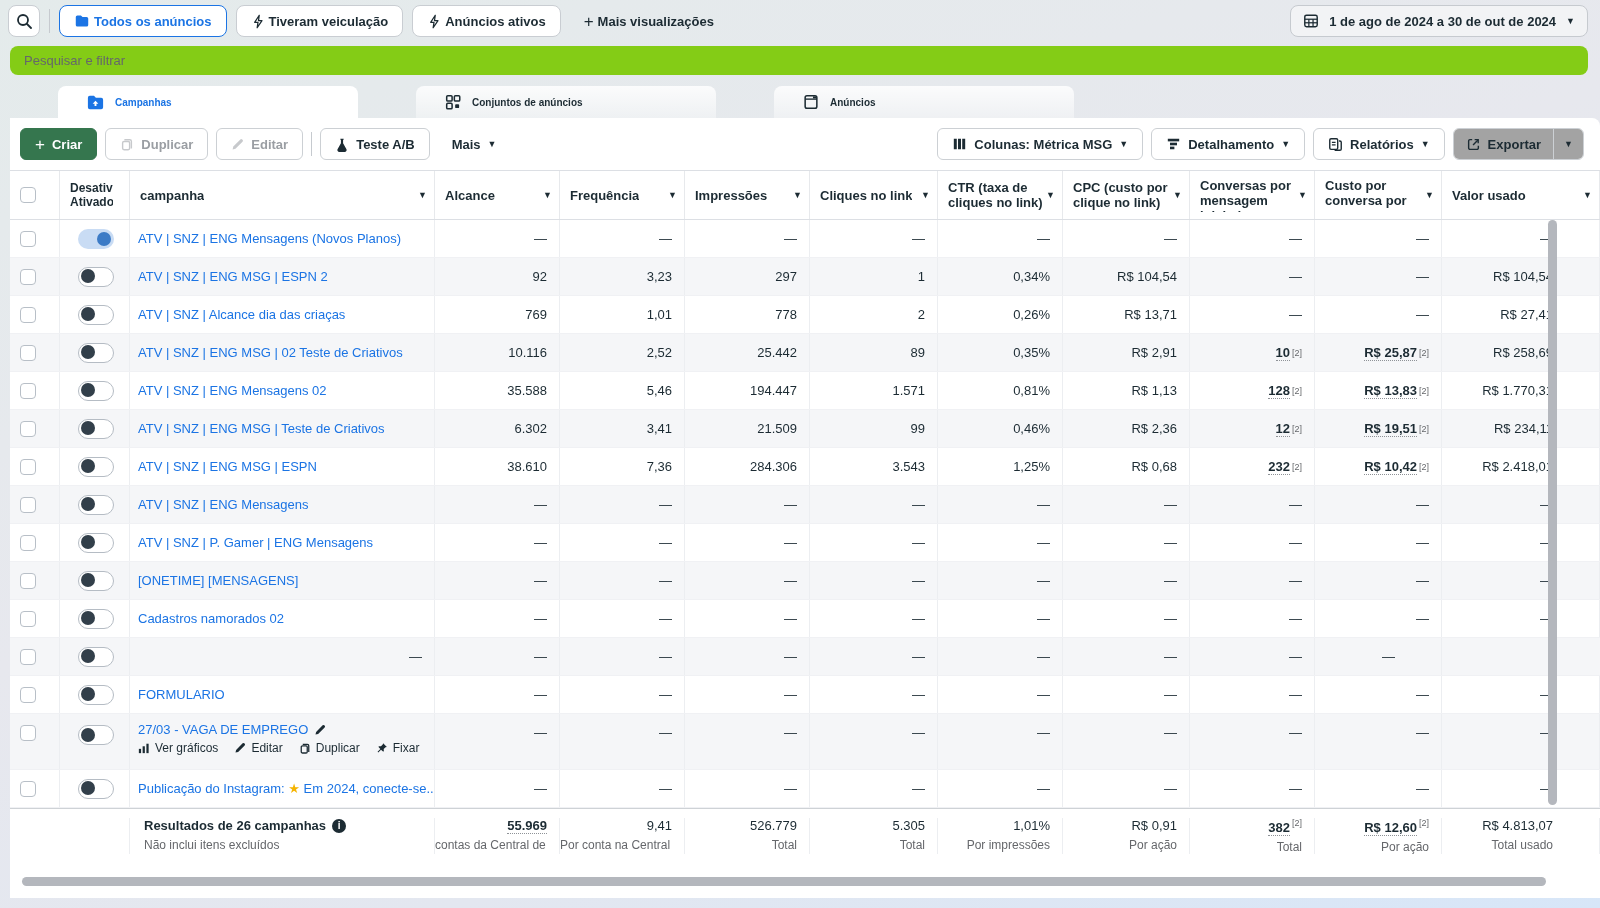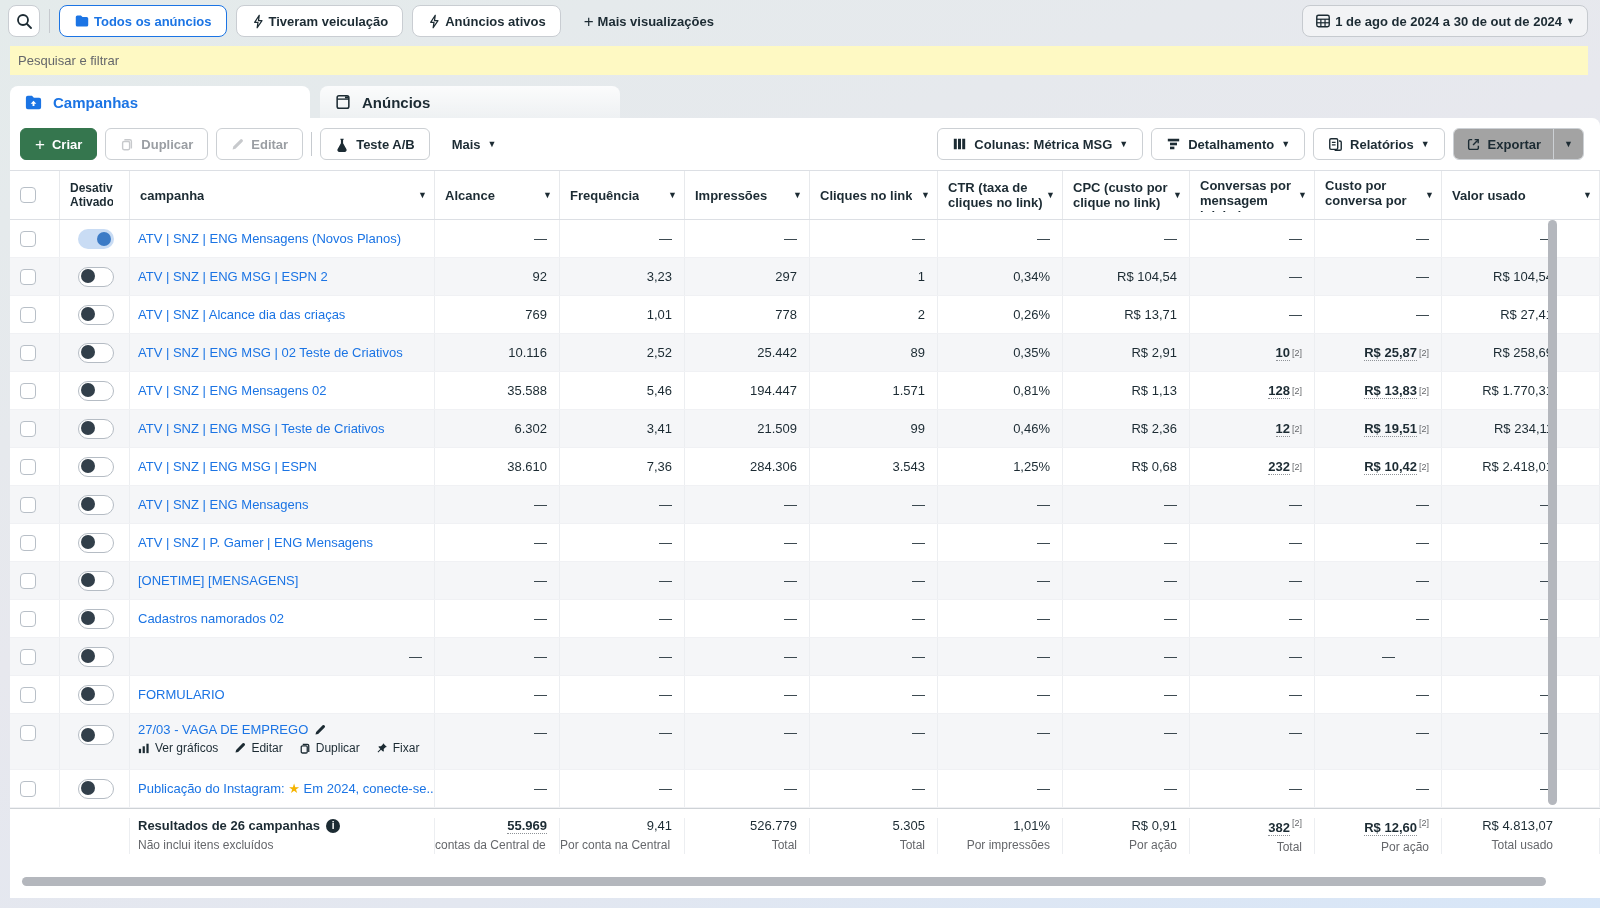--- a/index.html
+++ b/index.html
@@ -11,31 +11,31 @@
   }
   .app{ position:relative; width:1600px; height:908px; overflow:hidden; }
 
   
   .topbar{ position:absolute; top:0; left:0; right:0; height:42px; display:flex; align-items:center; padding:0 12px 0 8px; gap:9px; }
   .iconbtn{ width:32px; height:32px; background:#fff; border:1px solid #c9cdd2; border-radius:8px; display:flex; align-items:center; justify-content:center; }
   .vdivider{ width:1px; height:24px; background:#c6cacf; }
   .chip{ height:32px; background:#fff; border:1px solid #c9cdd2; border-radius:8px; display:inline-flex; align-items:center; gap:4px; padding:0 14px; font-size:13px; font-weight:700; color:#1c2b33; }
   .chip.active{ border:1.5px solid #1b74e4; color:#1b74e4; }
   .chip.plain{ background:transparent; border:none; font-weight:600; }
-  .datechip{ margin-left:auto; height:32px; background:#f2f3f5; border:1px solid #c6cacf; border-radius:8px; display:inline-flex; align-items:center; gap:4px; padding:0 12px; font-size:13px; font-weight:700; color:#1c2b33; }
+  .datechip{ margin-left:auto; height:32px; background:#f2f3f5; border:1px solid #c6cacf; border-radius:8px; display:inline-flex; align-items:center; gap:10px; padding:0 12px; font-size:13px; font-weight:700; color:#1c2b33; }
   .caret{ font-size:9px; color:#1c2b33; line-height:1; }
 
   
-  .searchbar{ position:absolute; top:46px; left:10px; right:12px; height:29px; background:#fef9c3; border-radius:0; display:flex; align-items:center; padding:0 8px; }
+  .searchbar{ position:absolute; top:46px; left:10px; right:12px; height:29px; background:#84cc16; border-radius:8px; display:flex; align-items:center; padding:0 14px; }
   .searchbar input{ border:none; outline:none; background:transparent; width:100%; font-size:13px; color:#1c2b33; font-family:"Liberation Sans",sans-serif; }
   .searchbar input::placeholder{ color:#65676b; opacity:1; }
 
   
   .tabs{ position:absolute; top:86px; left:10px; display:flex; gap:10px; }
-  .tab{ width:300px; height:32px; border-radius:8px 8px 0 0; display:flex; align-items:center; gap:10px; padding-left:14px; font-size:15px; font-weight:700; color:#1c2b33; background:linear-gradient(180deg,rgba(255,255,255,.85),rgba(255,255,255,.35)); }
+  .tab{ width:300px; height:32px; border-radius:8px 8px 0 0; display:flex; align-items:center; gap:10px; padding-left:28px; font-size:10px; font-weight:700; color:#1c2b33; background:linear-gradient(180deg,rgba(255,255,255,.85),rgba(255,255,255,.35));margin-left:48px; }
   .tab.active{ background:#fff; color:#1b74e4; }
 
   
   .panel{ position:absolute; top:118px; left:10px; right:0; bottom:10px; background:#fff; border-top-right-radius:8px; overflow:hidden; }
   .toolbar{ display:flex; align-items:center; gap:8px; padding:10px 16px 10px 10px; }
   .btn{ height:32px; border-radius:6px; border:1px solid #ccd0d4; background:#fff; display:inline-flex; align-items:center; gap:7px; padding:0 14px; font-size:13px; font-weight:700; color:#1c2b33; }
   .btn.green{ background:#35764e; border-color:#35764e; color:#fff; }
   .btn.disabled{ color:#9a9ea3; }
   .btn.disabled svg{ opacity:.55; }
   .btn.plain{ border:none; background:transparent; }
@@ -78,21 +78,21 @@
   .toggle .knob{ position:absolute; width:14px; height:14px; border-radius:50%; top:3px; }
   .toggle.on{ background:#c9dcf4; }
   .toggle.on .knob{ right:3px; background:#3c7bc6; }
   .toggle.off{ background:#fff; border:1.6px solid #b5bcc4; }
   .toggle.off .knob{ left:2px; top:1.6px; background:#323f4a; }
 
   
   .sumrow{ display:grid; grid-template-columns:var(--cols); border-top:1px solid #ced2d6; padding:9px 0 12px; }
   .sc{ border-right:1px solid #eceef1; padding-right:12px; text-align:right; }
   .sc.first{ border-right:none; }
-  .sc.title-cell{ text-align:left; padding-left:8px; }
+  .sc.title-cell{ text-align:left; padding-left:8px;margin-left:6px; }
   .sum-title{ font-size:13px; font-weight:700; display:flex; align-items:center; gap:6px; }
   .sum-sub{ font-size:12px; color:#65676b; margin-top:5px; }
   .sv{ font-size:13px; color:#1c2b33; white-space:nowrap; }
   .sl{ font-size:12px; color:#65676b; margin-top:5px; white-space:nowrap; overflow:hidden; }
   .sc.c-valor{ padding-right:46px; }
   .infodot{ width:14px; height:14px; border-radius:50%; background:#1c2b33; color:#fff; font-size:10px; font-weight:700; display:inline-flex; align-items:center; justify-content:center; font-style:normal; flex:none; }
 
   
   .hscroll{ position:absolute; left:12px; right:54px; bottom:12px; height:9px; border-radius:5px; background:#b4b7bd; }
   .vscroll{ position:absolute; right:43px; top:102px; width:9px; height:585px; border-radius:5px; background:#b4b7bd; }
@@ -168,20 +168,31 @@
 
   <div class="tabs">
     <div class="tab active">
       <span>
         <svg width="19" height="19" viewBox="0 0 20 20">
             <path d="M2 5A2 2 0 0 1 4 3h4.4l2 2H16a2 2 0 0 1 2 2v8a2 2 0 0 1-2 2H4a2 2 0 0 1-2-2z" fill="#1b74e4"></path>
             <path d="M10 8.2l3 3.2h-2v2.4H9v-2.4H7z" fill="#fff"></path>
           </svg>
       </span>
       <span>Campanhas</span>
+    </div>
+    <div class="tab">
+      <span>
+        <svg width="18" height="18" viewBox="0 0 20 20">
+            <rect x="3" y="3" width="6" height="6" rx="1.2" fill="none" stroke="#1c2b33" stroke-width="1.7"></rect>
+            <rect x="11.5" y="3" width="6" height="6" rx="1.2" fill="none" stroke="#1c2b33" stroke-width="1.7"></rect>
+            <rect x="3" y="11.5" width="6" height="6" rx="1.2" fill="none" stroke="#1c2b33" stroke-width="1.7"></rect>
+            <rect x="12.4" y="12.4" width="4.4" height="4.4" rx="1" fill="#1c2b33"></rect>
+          </svg>
+      </span>
+      <span>Conjuntos de anúncios</span>
     </div>
     <div class="tab">
       <span>
         <svg width="18" height="18" viewBox="0 0 20 20">
             <rect x="3.5" y="3" width="13" height="14" rx="2" fill="none" stroke="#1c2b33" stroke-width="1.7"></rect>
             <line x1="3.5" y1="6.8" x2="16.5" y2="6.8" stroke="#1c2b33" stroke-width="1.5"></line>
             <rect x="12.2" y="3.8" width="3.4" height="2.2" fill="#1c2b33"></rect>
           </svg>
       </span>
       <span>Anúncios</span>

